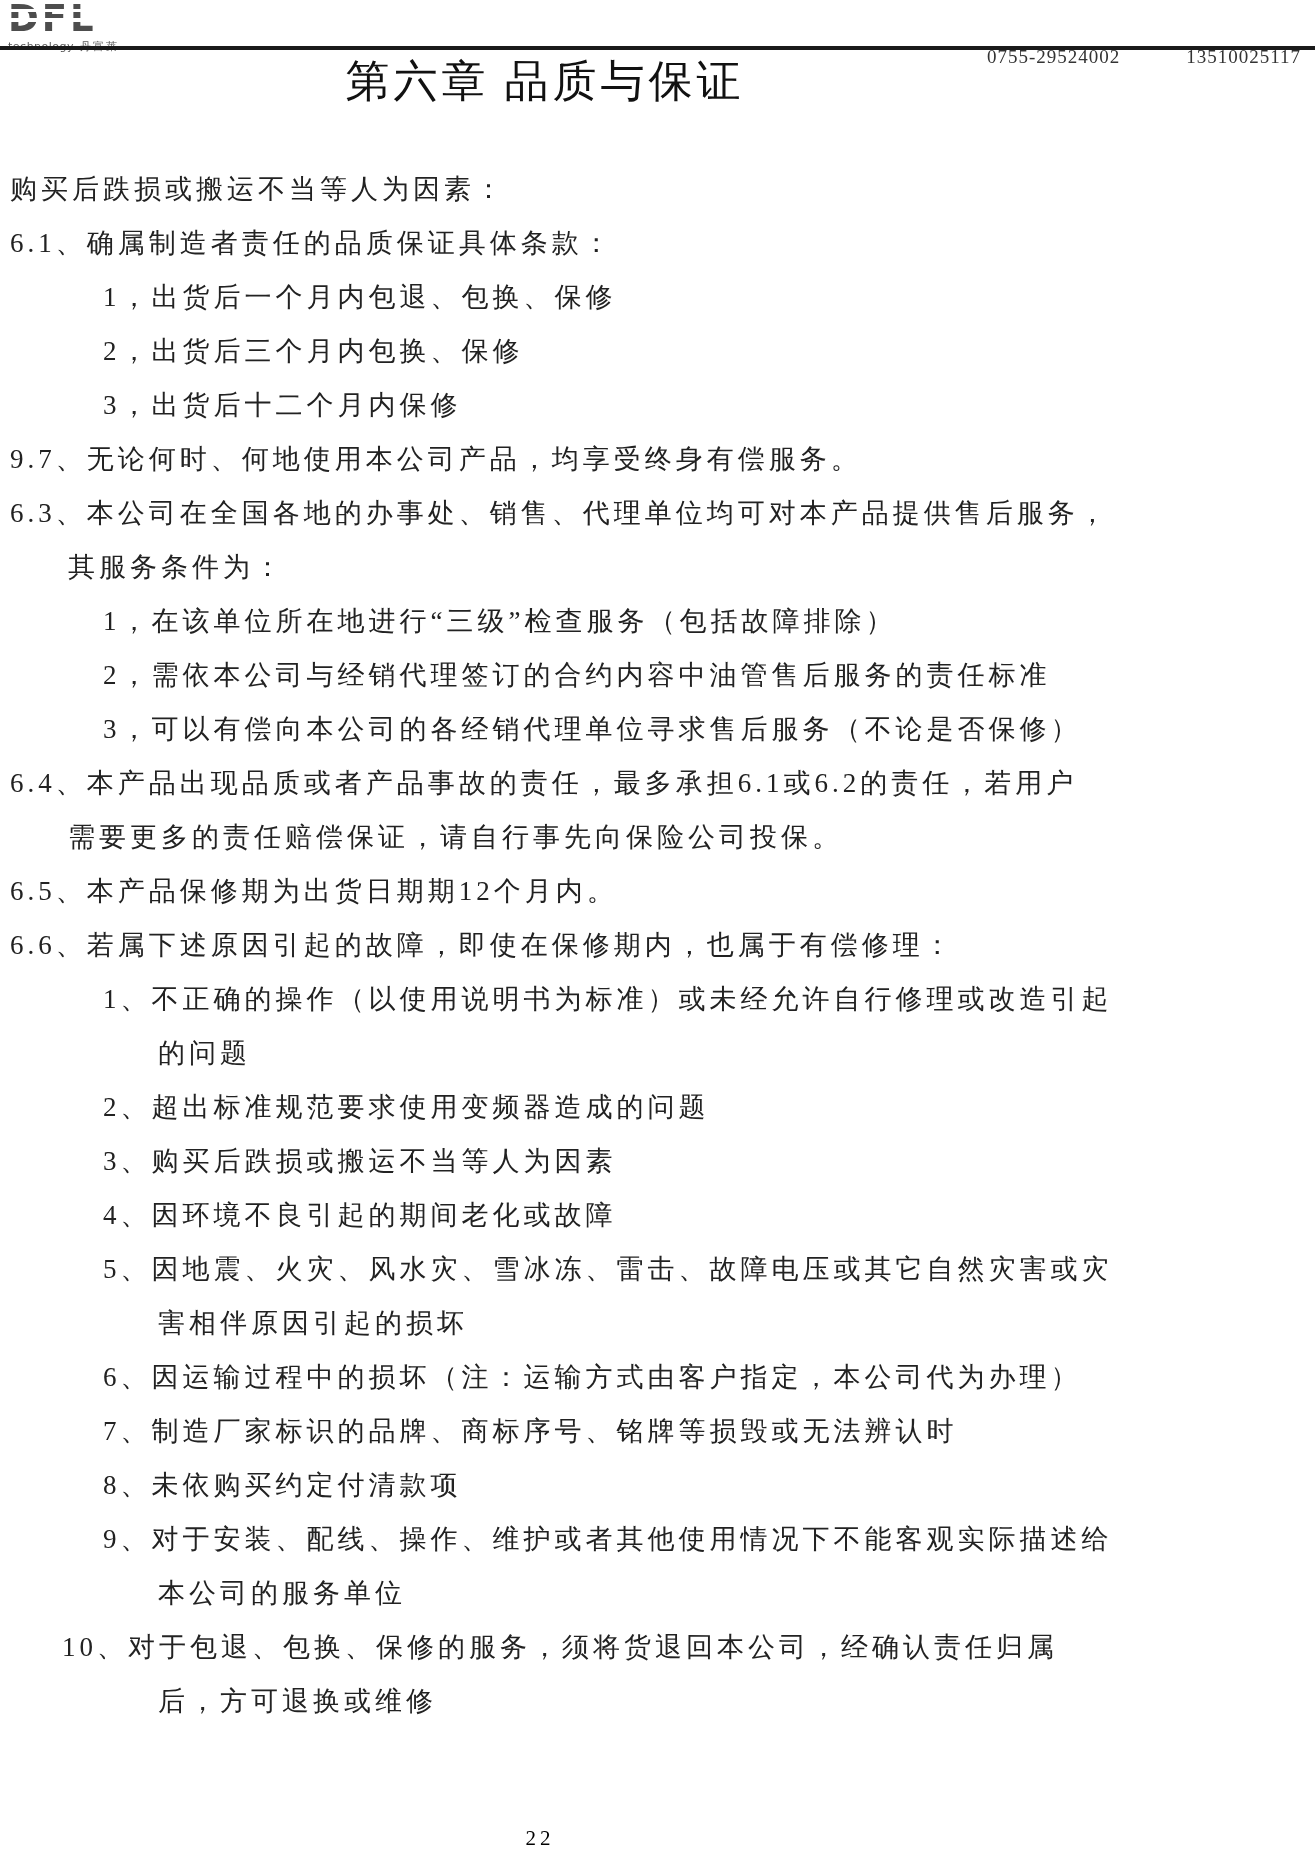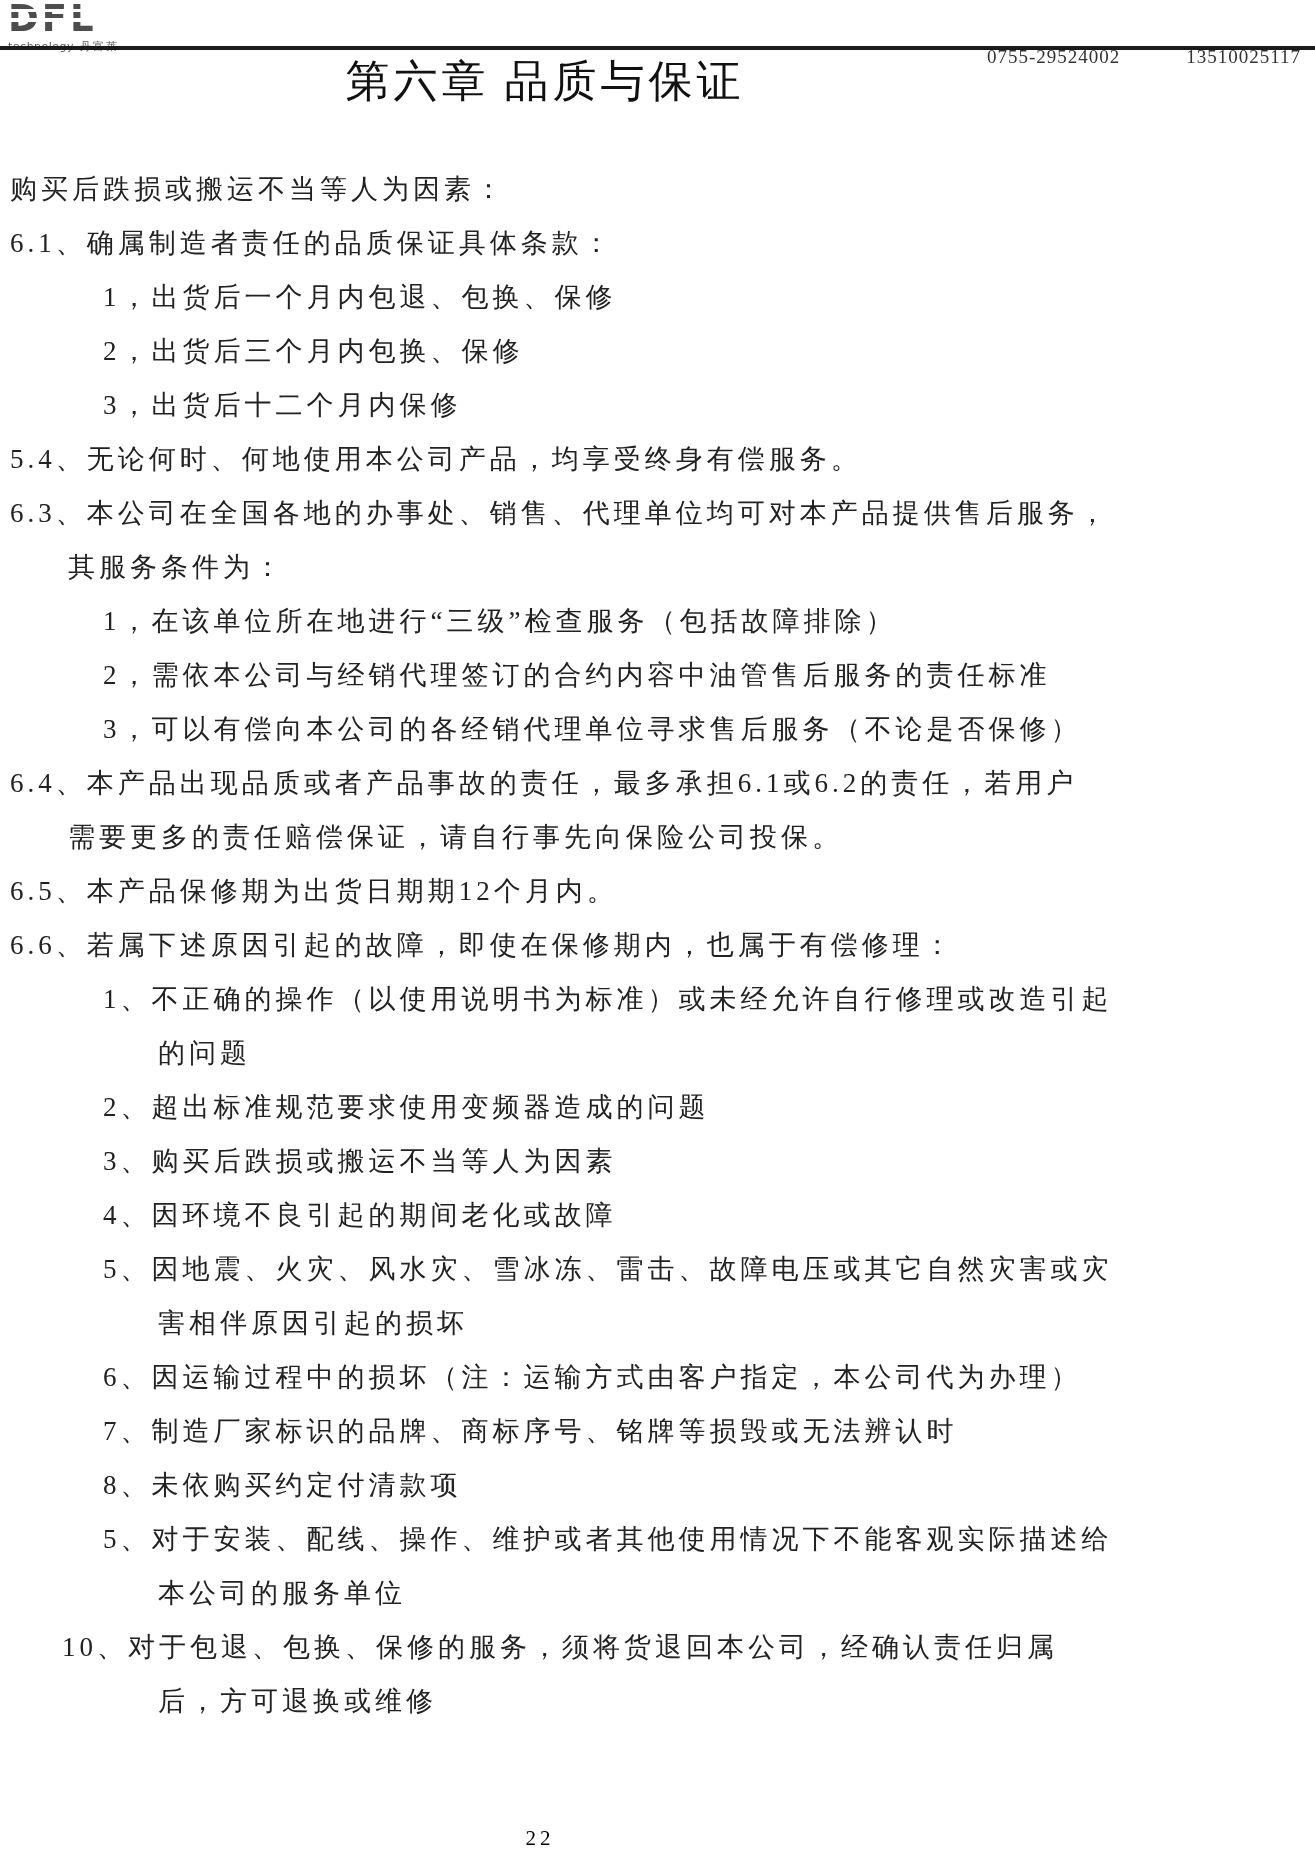--- a/index.html
+++ b/index.html
@@ -128,41 +128,41 @@
   </div>
 
   <h1 class="doc-title">第六章  品质与保证</h1>
 
   <div class="doc-body">
     <p class="ln ind0">购买后跌损或搬运不当等人为因素：</p>
     <p class="ln ind0">6.1、确属制造者责任的品质保证具体条款：</p>
     <p class="ln ind2">1，出货后一个月内包退、包换、保修</p>
     <p class="ln ind2">2，出货后三个月内包换、保修</p>
     <p class="ln ind2">3，出货后十二个月内保修</p>
-    <p class="ln ind0">5.4、无论何时、何地使用本公司产品，均享受终身有偿服务。</p>
+    <p class="ln ind0">9.7、无论何时、何地使用本公司产品，均享受终身有偿服务。</p>
     <p class="ln ind0">6.3、本公司在全国各地的办事处、销售、代理单位均可对本产品提供售后服务，</p>
     <p class="ln ind1">其服务条件为：</p>
     <p class="ln ind2">1，在该单位所在地进行“三级”检查服务（包括故障排除）</p>
     <p class="ln ind2">2，需依本公司与经销代理签订的合约内容中油管售后服务的责任标准</p>
     <p class="ln ind2">3，可以有偿向本公司的各经销代理单位寻求售后服务（不论是否保修）</p>
     <p class="ln ind0">6.4、本产品出现品质或者产品事故的责任，最多承担6.1或6.2的责任，若用户</p>
     <p class="ln ind1">需要更多的责任赔偿保证，请自行事先向保险公司投保。</p>
     <p class="ln ind0">6.5、本产品保修期为出货日期期12个月内。</p>
     <p class="ln ind0">6.6、若属下述原因引起的故障，即使在保修期内，也属于有偿修理：</p>
     <p class="ln ind2">1、不正确的操作（以使用说明书为标准）或未经允许自行修理或改造引起</p>
     <p class="ln ind3">的问题</p>
     <p class="ln ind2">2、超出标准规范要求使用变频器造成的问题</p>
     <p class="ln ind2">3、购买后跌损或搬运不当等人为因素</p>
     <p class="ln ind2">4、因环境不良引起的期间老化或故障</p>
     <p class="ln ind2">5、因地震、火灾、风水灾、雪冰冻、雷击、故障电压或其它自然灾害或灾</p>
     <p class="ln ind3">害相伴原因引起的损坏</p>
     <p class="ln ind2">6、因运输过程中的损坏（注：运输方式由客户指定，本公司代为办理）</p>
     <p class="ln ind2">7、制造厂家标识的品牌、商标序号、铭牌等损毁或无法辨认时</p>
     <p class="ln ind2">8、未依购买约定付清款项</p>
-    <p class="ln ind2">5、对于安装、配线、操作、维护或者其他使用情况下不能客观实际描述给</p>
+    <p class="ln ind2">9、对于安装、配线、操作、维护或者其他使用情况下不能客观实际描述给</p>
     <p class="ln ind3">本公司的服务单位</p>
     <p class="ln ind2w">10、对于包退、包换、保修的服务，须将货退回本公司，经确认责任归属</p>
     <p class="ln ind3">后，方可退换或维修</p>
   </div>
 
   <div class="footer">
     <span>22</span>
   </div>
 
 </div>

